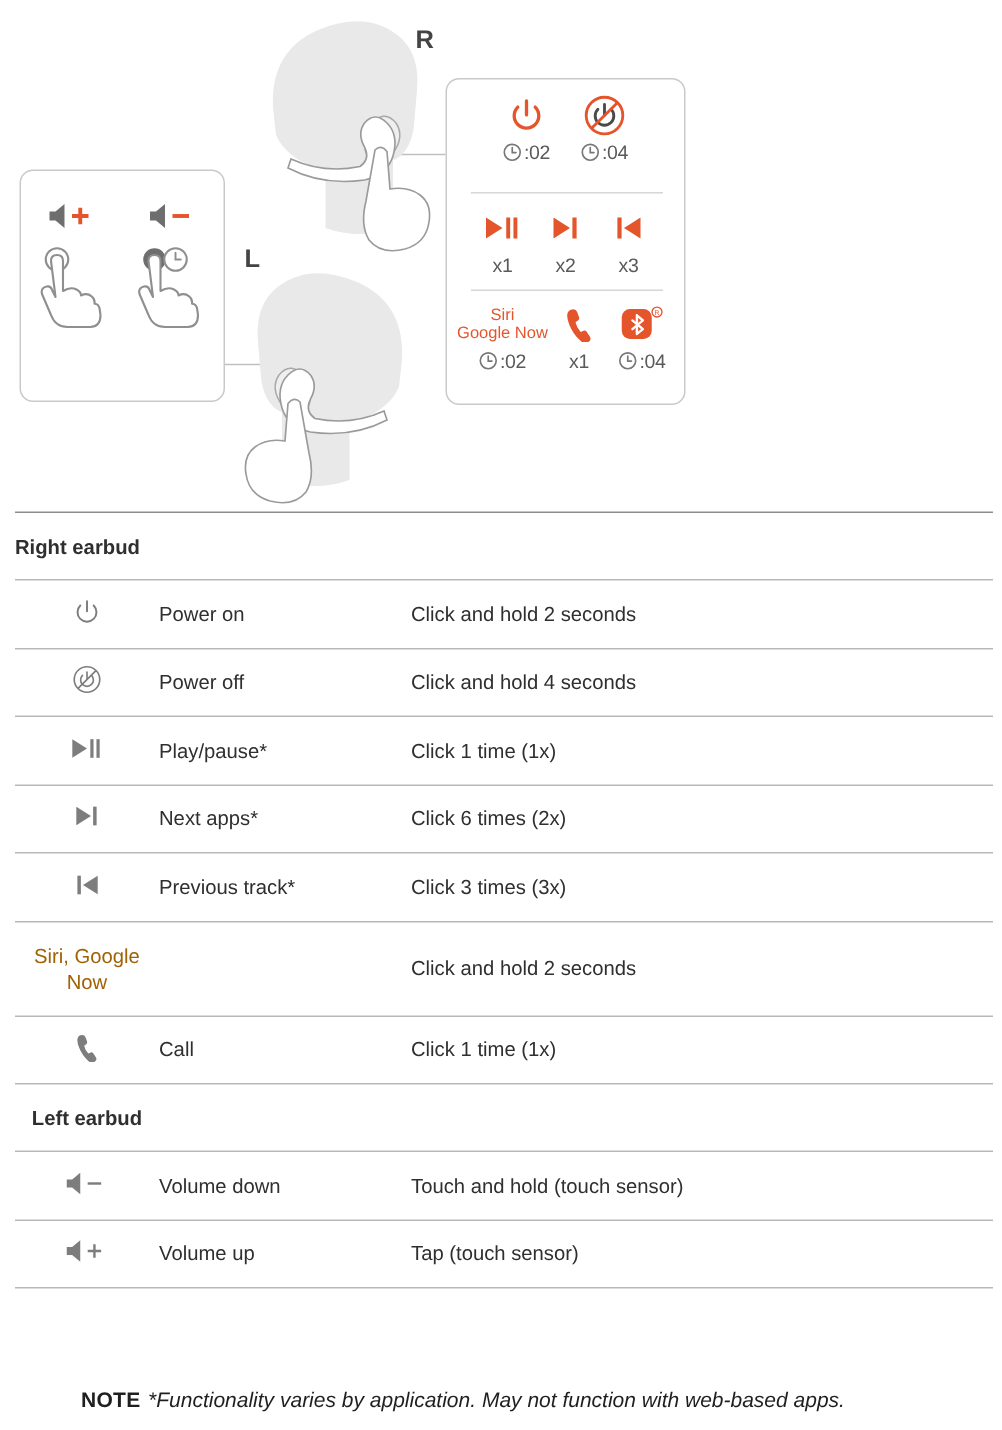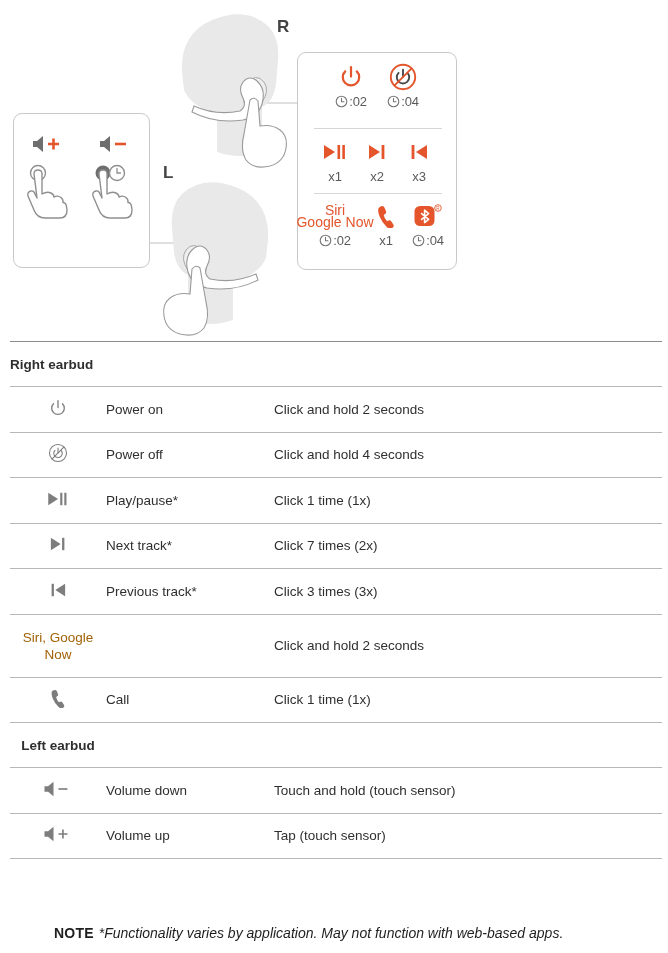--- a/index.html
+++ b/index.html
@@ -81,21 +81,21 @@
   .c-lbl {
     font-size: 13px;
     color: #5a5a5a;
     margin-top: 2px;
     white-space: nowrap;
     letter-spacing: -0.2px;
   }
   .c-lbl .clk { margin-right: 1px; vertical-align: -2px; }
   .siri-txt {
     color: #e4552c;
-    font-size: 14px;
+    font-size: 11px;
     line-height: 12px;
     text-align: center;
     white-space: nowrap;
   }
 
   
   .w-pw { width: 52px; }
   .w-md { width: 42px; }
   .w-siri { width: 68px; }
   .w-call { width: 34px; }
@@ -458,22 +458,22 @@
         <td class="col-label">Play/pause*</td>
         <td class="col-desc">Click 1 time (1x)</td>
       </tr>
       <tr class="datarow">
         <td class="col-icon"><span class="ico">
             <svg width="20" height="16" viewBox="0 0 22 18">
       <path d="M3,2 L14,9 L3,16 Z" fill="#7d7d7d"></path>
       <rect x="15.6" y="2" width="2.6" height="14" fill="#7d7d7d"></rect>
     </svg>
           </span></td>
-        <td class="col-label">Next track*</td>
-        <td class="col-desc">Click 7 times (2x)</td>
+        <td class="col-label">Next apps*</td>
+        <td class="col-desc">Click 6 times (2x)</td>
       </tr>
       <tr class="datarow">
         <td class="col-icon"><span class="ico">
             <svg width="20" height="16" viewBox="0 0 22 18">
       <rect x="3.8" y="2" width="2.6" height="14" fill="#7d7d7d"></rect>
       <path d="M19,2 L8,9 L19,16 Z" fill="#7d7d7d"></path>
     </svg>
           </span></td>
         <td class="col-label">Previous track*</td>
         <td class="col-desc">Click 3 times (3x)</td>

